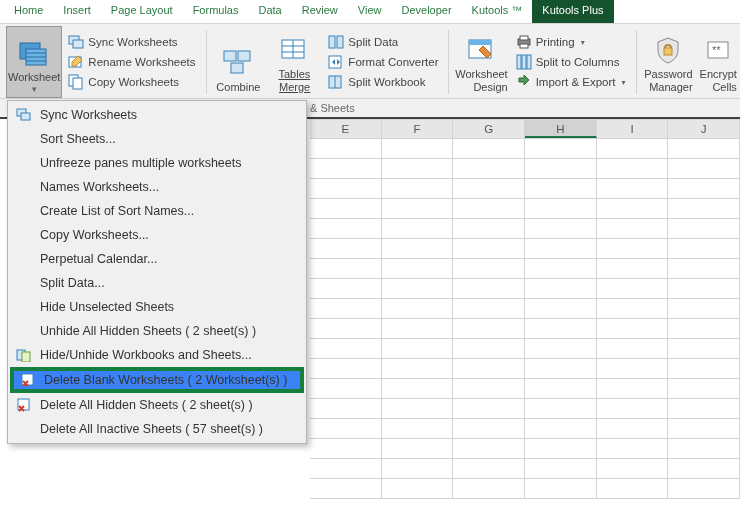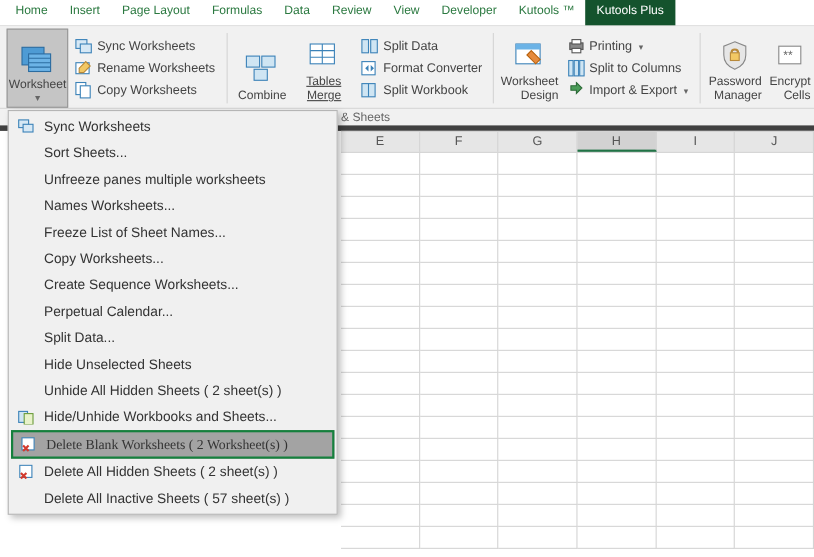--- a/index.html
+++ b/index.html
@@ -49,39 +49,38 @@
   .bigbtn .lbl { font-size:11px; color:#444; text-align:right; line-height:13px; }
   .bigbtn .caret { font-size:8px; color:#666; margin-top:1px;}
   .bigbtn.active { background:#c5c5c5; border:1px solid #969696; padding:1px 5px 3px 5px;}
   .smallgroup { display:flex; flex-direction:column; justify-content:center; gap:2px; padding:2px 4px;}
   .smallbtn { display:flex; align-items:center; gap:4px; padding:1px 2px; cursor:pointer; }
   .smallbtn .sic { width:16px; height:16px; display:flex;align-items:center;justify-content:center;}
   .smallbtn .slbl { font-size:11.5px; color:#444; white-space:nowrap;}
   .smallbtn .scaret{font-size:8px; color:#666; margin-left:2px;}
   .subbar {
     background:#f1f1f1; height:20px; display:flex; align-items:center;
-    padding-left:310px; font-size:11px; color:#666; border-bottom:5px solid #404040;
+    padding-left:310px; font-size:11px; color:#666; border-bottom:2px solid #404040;
   }
   
   .menu {
     position:absolute; left:7px; top:100px; width:300px;
     background:#f0f0f0; border:1px solid #b5b5b5;
     box-shadow: 3px 3px 6px rgba(0,0,0,0.25);
     padding:2px 0;
     z-index:10;
   }
   .mitem {
     display:flex; align-items:center; height:24px;
     padding:0 12px 0 6px; cursor:pointer; font-size:12.5px; color:#333;
   }
   .mitem .mic { width:20px; height:16px; display:flex;align-items:center;justify-content:center; margin-right:6px;}
   .mitem.highlight {
-    border:2px solid #15803d; background:#a3a3a3; height:26px; margin:0 2px;
+    border:4px solid #15803d; background:#3b82f6; height:26px; margin:0 2px;
     padding:0 10px 0 4px;
-    font-family:Liberation Serif, serif;
   }
   .colheads {
     position:absolute; left:310px; top:119px; right:0; height:20px;
     display:flex; background:#e6e6e6; border-top:1px solid #d4d4d4;border-bottom:1px solid #d4d4d4;
   }
   .ch { width:72px; text-align:center; font-size:11.5px; color:#555; border-right:1px solid #d4d4d4; line-height:19px;}
   .ch.selected { background:#d2d2d2; border-bottom:2px solid #217346;}
   .cells {
     position:absolute; left:310px; top:139px; right:0; bottom:0;
   }
@@ -445,29 +444,25 @@
   <div class="mitem">
       <div class="mic"></div>
       <span>Unfreeze panes multiple worksheets</span>
     </div>
   <div class="mitem">
       <div class="mic"></div>
       <span>Names Worksheets...</span>
     </div>
   <div class="mitem">
       <div class="mic"></div>
-      <span>Freeze List of Sheet Names...</span>
+      <span>Create List of Sort Names...</span>
     </div>
   <div class="mitem">
       <div class="mic"></div>
       <span>Copy Worksheets...</span>
-    </div>
-  <div class="mitem">
-      <div class="mic"></div>
-      <span>Create Sequence Worksheets...</span>
     </div>
   <div class="mitem">
       <div class="mic"></div>
       <span>Perpetual Calendar...</span>
     </div>
   <div class="mitem">
       <div class="mic"></div>
       <span>Split Data...</span>
     </div>
   <div class="mitem">

